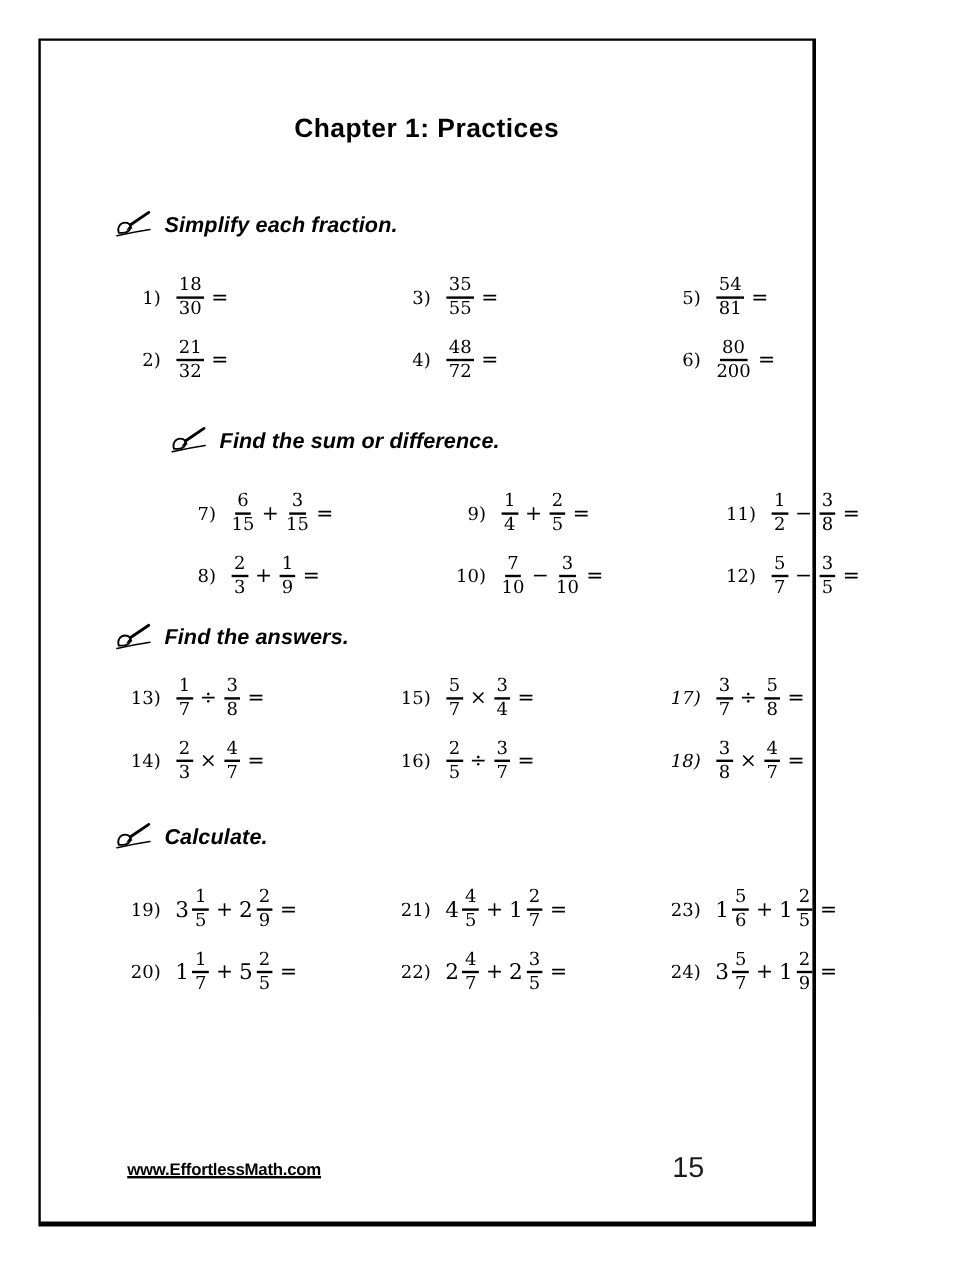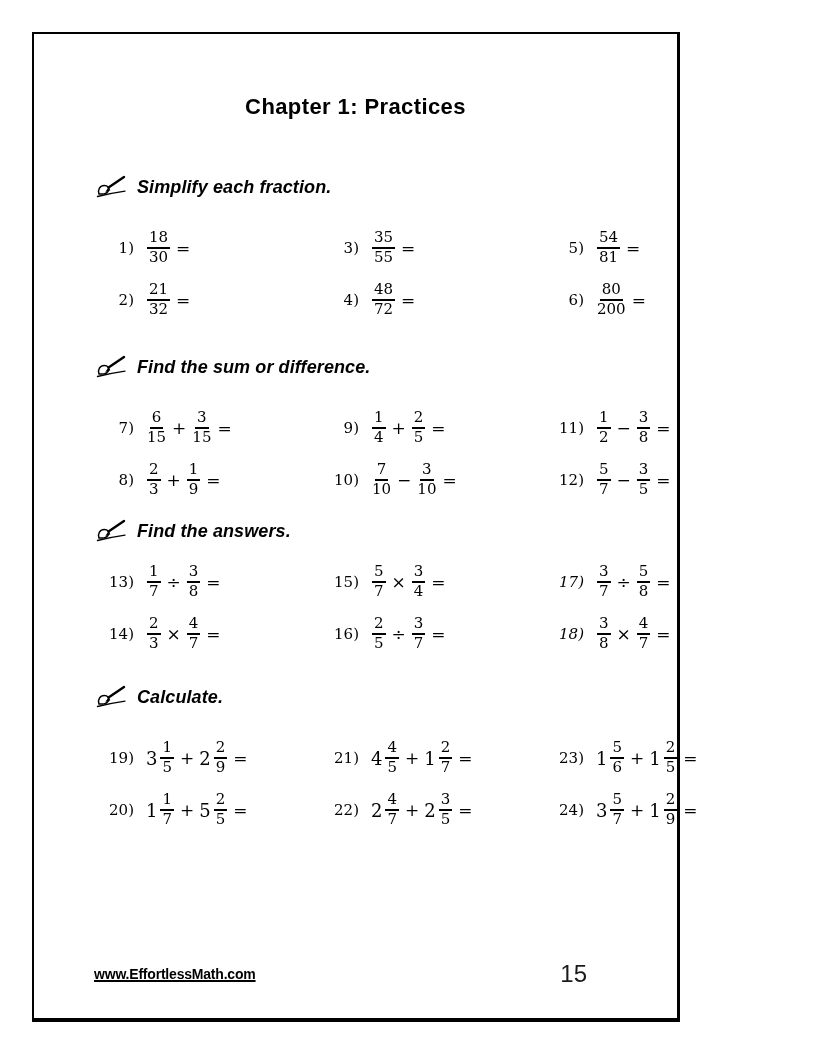--- a/index.html
+++ b/index.html
@@ -24,21 +24,21 @@
   .title {
     margin: 60px 0 0 0;
     text-align: center;
     font-family: "Liberation Sans", sans-serif;
     font-weight: 700;
     font-size: 22px;
     letter-spacing: 0.4px;
   }
   .section { margin: 0; }
   .section:nth-child(1) { margin-top: 54px; }
-  .section:nth-child(2) { margin-top: 28px; }
+  .section:nth-child(2) { margin-top: 28px; margin-left: 46px; }
   .section:nth-child(3) { margin-top: 12px; }
   .section:nth-child(4) { margin-top: 24px; }
   .sec-head {
     display: flex;
     align-items: center;
     gap: 11px;
     margin-left: 62px;
     height: 26px;
   }
   .pen { display: inline-flex; align-items: center; }
@@ -77,21 +77,21 @@
     line-height: 1.05;
     margin: 0 1px;
     font-weight: 500;
   }
   .frac .num { border-bottom: 2px solid #000; padding: 0 2px 1px; }
   .frac .den { padding-top: 1px; }
   .whole { font-size: 18px; margin-right: 2px; font-weight: 500; }
   .op { font-size: 17px; margin: 0 5px; }
   .footer {
     position: absolute;
-    left: 60px; right: 58px; bottom: 30px;
+    left: 72px; right: 58px; bottom: 30px;
     display: flex;
     justify-content: space-between;
     align-items: center;
   }
   .site {
     font-family: "Liberation Sans", sans-serif;
     font-weight: 700;
     font-size: 14px;
     letter-spacing: -0.2px;
     color: #000;

